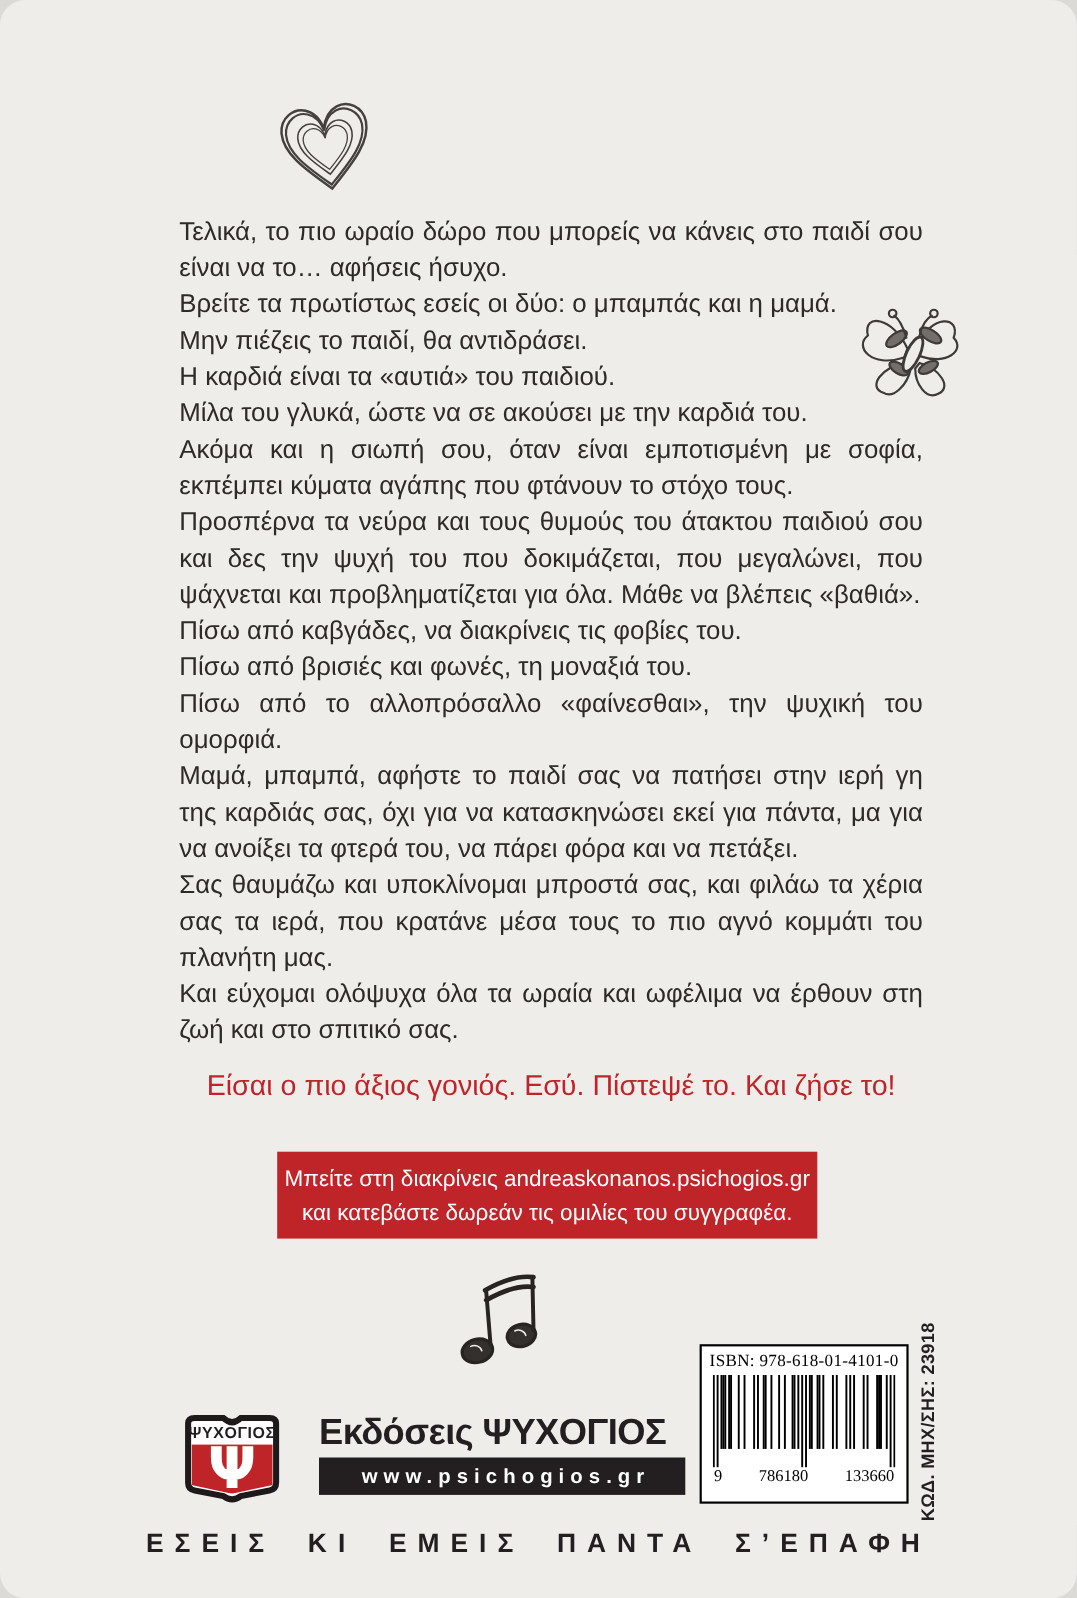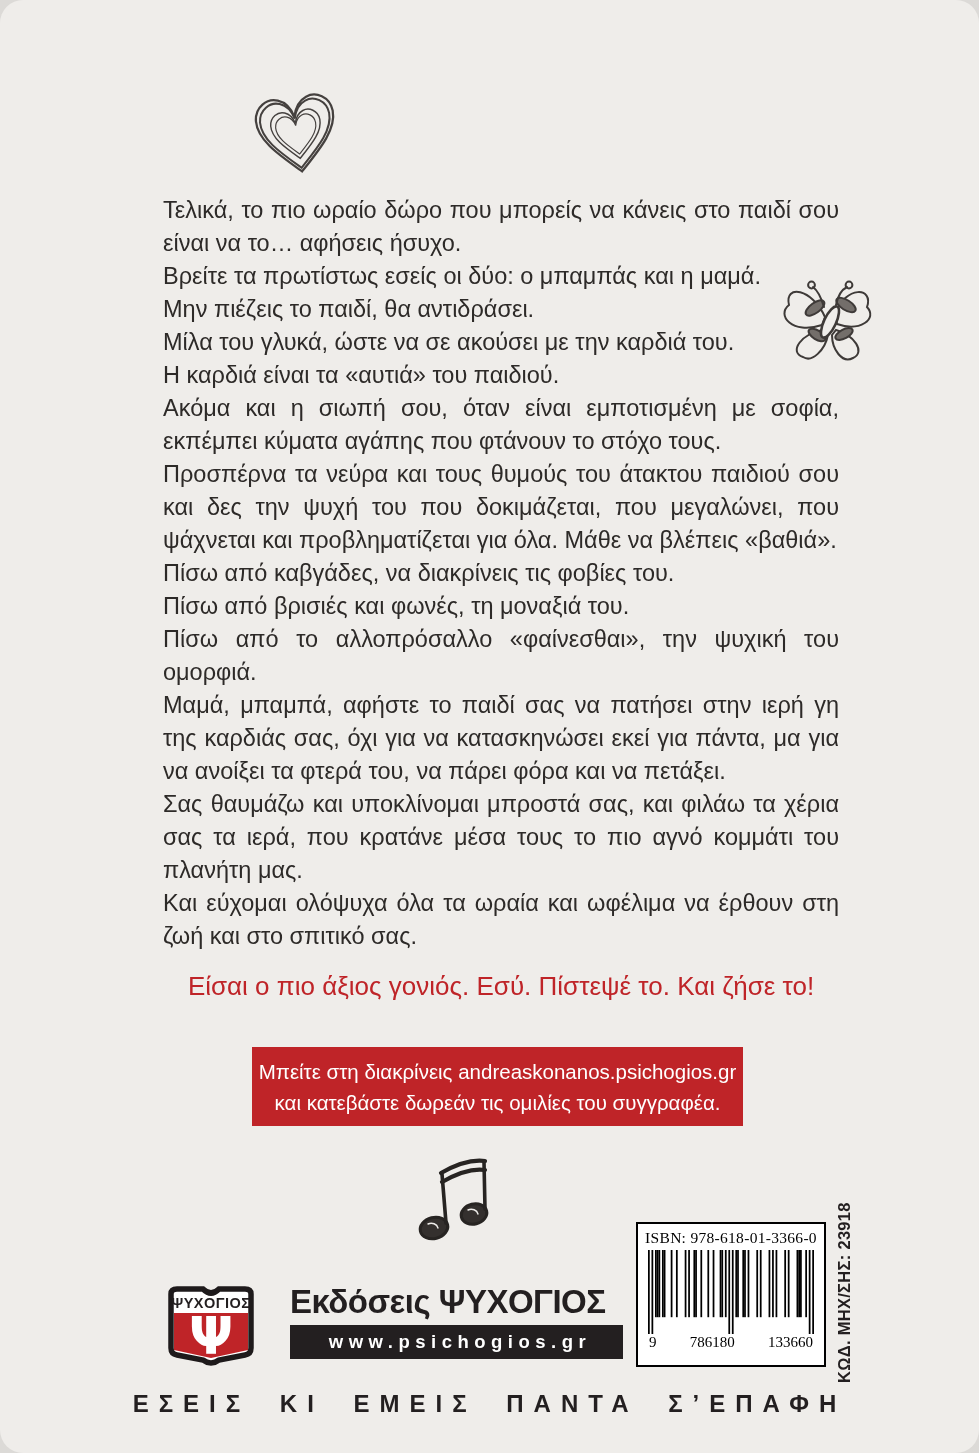--- a/index.html
+++ b/index.html
@@ -142,22 +142,22 @@
         <circle cx="39.5" cy="13" r="3.4"></circle>
         <circle cx="77" cy="13" r="3.4"></circle>
       </g>
     </svg>
   </span>
 
   <div class="body-text">
     <p>Τελικά, το πιο ωραίο δώρο που μπορείς να κάνεις στο παιδί σου είναι να το… αφήσεις ήσυχο.</p>
     <p>Βρείτε τα πρωτίστως εσείς οι δύο: ο μπαμπάς και η μαμά.</p>
     <p>Μην πιέζεις το παιδί, θα αντιδράσει.</p>
+    <p>Η καρδιά είναι τα «αυτιά» του παιδιού.</p>
     <p>Μίλα του γλυκά, ώστε να σε ακούσει με την καρδιά του.</p>
-    <p>Η καρδιά είναι τα «αυτιά» του παιδιού.</p>
     <p>Ακόμα και η σιωπή σου, όταν είναι εμποτισμένη με σοφία, εκπέμπει κύματα αγάπης που φτάνουν το στόχο τους.</p>
     <p>Προσπέρνα τα νεύρα και τους θυμούς του άτακτου παιδιού σου και δες την ψυχή του που δοκιμάζεται, που μεγαλώνει, που ψάχνεται και προβληματίζεται για όλα. Μάθε να βλέπεις «βαθιά».</p>
     <p>Πίσω από καβγάδες, να διακρίνεις τις φοβίες του.</p>
     <p>Πίσω από βρισιές και φωνές, τη μοναξιά του.</p>
     <p>Πίσω από το αλλοπρόσαλλο «φαίνεσθαι», την ψυχική του ομορφιά.</p>
     <p class="gap">Μαμά, μπαμπά, αφήστε το παιδί σας να πατήσει στην ιερή γη της καρδιάς σας, όχι για να κατασκηνώσει εκεί για πάντα, μα για να ανοίξει τα φτερά του, να πάρει φόρα και να πετάξει.</p>
     <p>Σας θαυμάζω και υποκλίνομαι μπροστά σας, και φιλάω τα χέρια σας τα ιερά, που κρατάνε μέσα τους το πιο αγνό κομμάτι του πλανήτη μας.</p>
     <p>Και εύχομαι ολόψυχα όλα τα ωραία και ωφέλιμα να έρθουν στη ζωή και στο σπιτικό σας.</p>
   </div>
 
@@ -191,21 +191,21 @@
       <span class="logo-band">ΨΥΧΟΓΙΟΣ</span>
       <span class="logo-psi">Ψ</span>
     </div>
     <div class="pub-col">
       <div class="pub-name">Εκδόσεις ΨΥΧΟΓΙΟΣ</div>
       <div class="pub-bar">www.psichogios.gr</div>
     </div>
   </div>
 
   <div class="barcode-box">
-    <div class="isbn">ISBN: 978-618-01-3366-0</div>
+    <div class="isbn">ISBN: 978-618-01-4101-0</div>
     <svg class="bars" id="barcode-svg" viewBox="0 0 95 60" preserveAspectRatio="none">
         <rect x="0" y="0" width="1" height="60" fill="#000"></rect>
         <rect x="2" y="0" width="1" height="60" fill="#000"></rect>
         <rect x="4" y="0" width="1" height="48" fill="#000"></rect>
         <rect x="5" y="0" width="1" height="48" fill="#000"></rect>
         <rect x="6" y="0" width="1" height="48" fill="#000"></rect>
         <rect x="8" y="0" width="1" height="48" fill="#000"></rect>
         <rect x="9" y="0" width="1" height="48" fill="#000"></rect>
         <rect x="13" y="0" width="1" height="48" fill="#000"></rect>
         <rect x="16" y="0" width="1" height="48" fill="#000"></rect>

